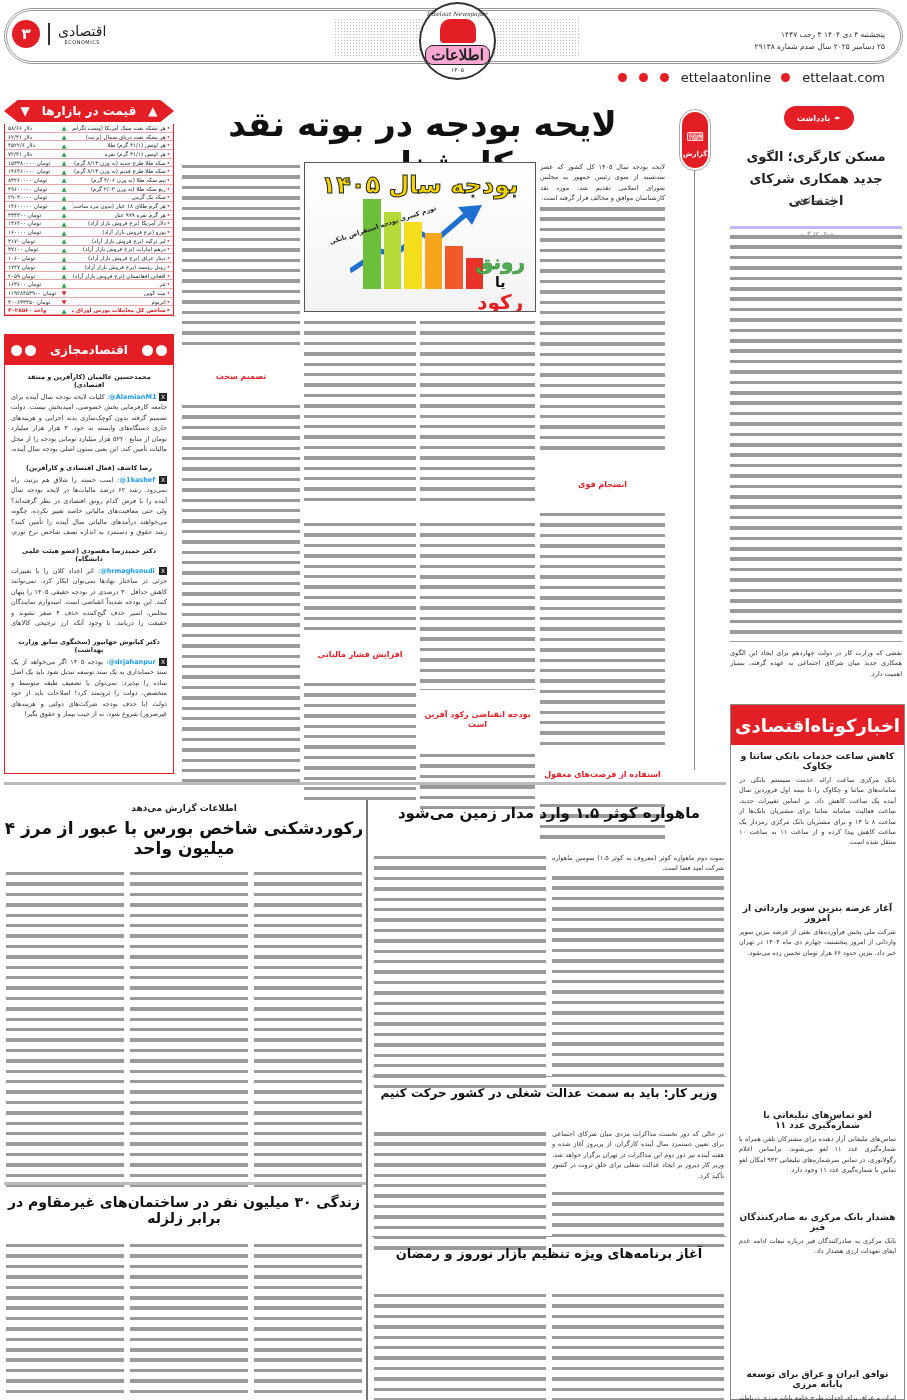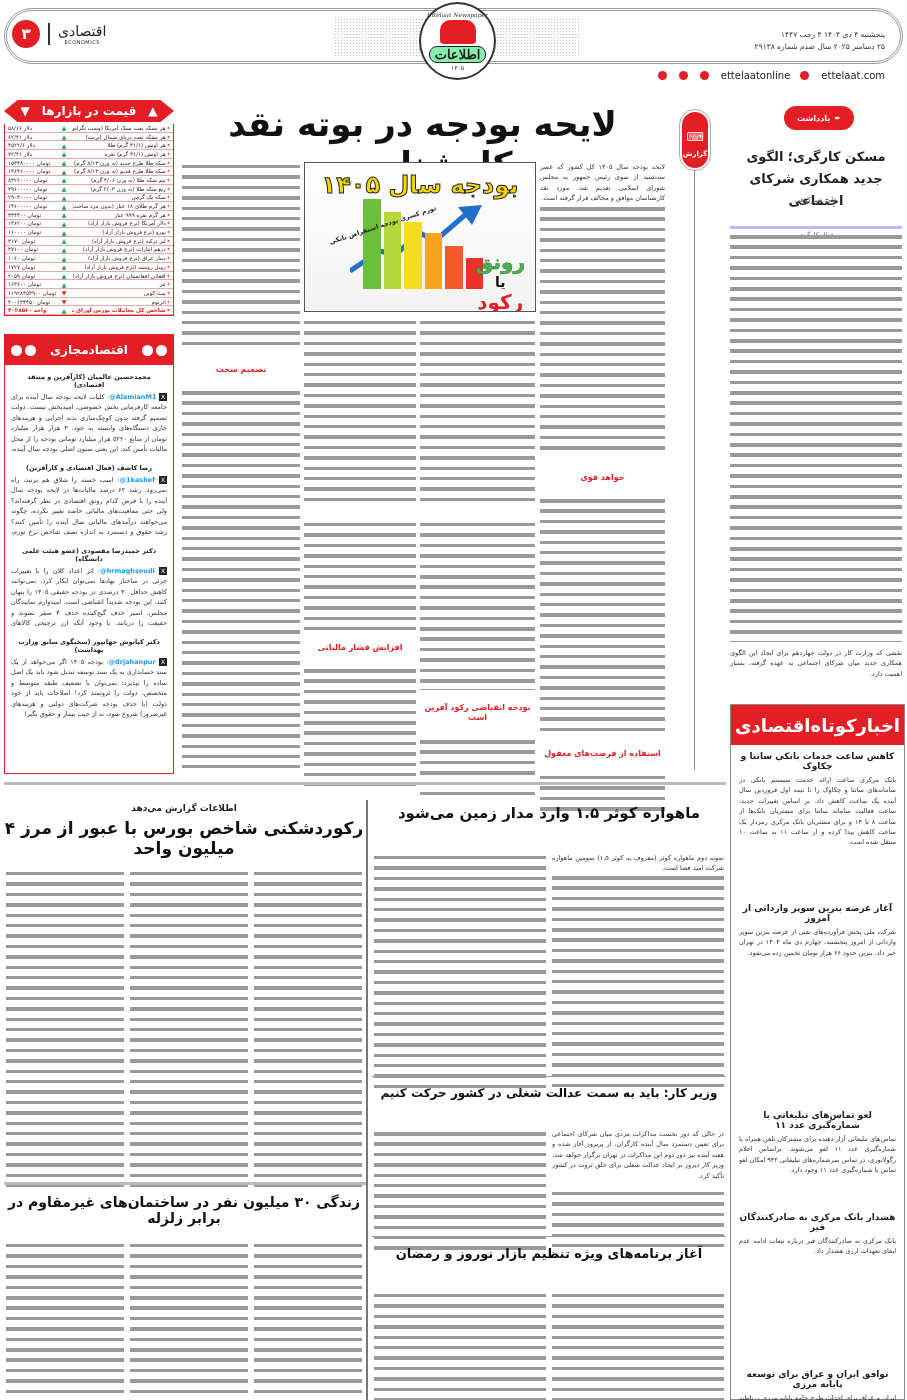--- a/index.html
+++ b/index.html
@@ -8,37 +8,37 @@
 
   
   .masthead { position: absolute; top: 8px; left: 4px; width: 899px; height: 56px; }
   .mast-frame { position: absolute; inset: 0; border: 3px double #999; border-radius: 28px; }
   .mast-dots { position: absolute; top: 10px; left: 330px; width: 245px; height: 38px;
     background-image: radial-gradient(#bbb 0.8px, transparent 0.9px); background-size: 3px 3px; }
   .logo { position: absolute; top: -6px; left: 415px; width: 77px; height: 78px; border-radius: 50%;
     background: #fff; border: 2px solid #333; display: flex; flex-direction: column; align-items: center; justify-content: center; }
   .logo-top { font-size: 6px; font-style: italic; color: #333; font-family: "DejaVu Serif", serif; }
   .logo-fig { width: 36px; height: 24px; background: #e31e24; border-radius: 10px 10px 4px 4px; margin: 2px 0; }
-  .logo-name { font-size: 13px; font-weight: bold; border: 1.5px solid #222; border-radius: 8px; padding: 0 5px; background: #86efac; font-family: "DejaVu Serif", serif; }
+  .logo-name { font-size: 15px; font-weight: bold; border: 1.5px solid #222; border-radius: 8px; padding: 0 5px; background: #f9a8d4; font-family: "DejaVu Serif", serif; }
   .logo-year { font-size: 6px; margin-top: 1px; }
   .date-block { position: absolute; top: 21px; right: 18px; font-size: 7.5px; line-height: 12px; color: #333; text-align: right; }
   .section-tag { position: absolute; top: 12px; left: 8px; display: flex; align-items: center; gap: 8px; direction: ltr; }
   .page-num { width: 28px; height: 28px; border-radius: 50%; background: #e31e24; color: #fff; font-weight: bold;
     font-size: 15px; display: flex; align-items: center; justify-content: center; }
   .sec-bar { width: 2px; height: 22px; border-left: 1px solid #333; border-right: 1px solid #333; }
   .sec-name { display: flex; flex-direction: column; align-items: center; }
   .sec-name .fa { font-size: 14px; font-family: "DejaVu Serif", serif; }
   .sec-name .en { font-size: 5px; letter-spacing: 0.5px; }
-  .web-row { position: absolute; top: 70px; right: 22px; display: flex; gap: 10px; align-items: center; font-size: 10px; direction: ltr; }
+  .web-row { position: absolute; top: 70px; right: 22px; display: flex; gap: 10px; align-items: center; font-size: 13px; direction: ltr; }
   .web-row .dot { width: 9px; height: 9px; border-radius: 50%; background: #e31e24; display: inline-block; margin-right: 2px; vertical-align: middle; }
 
   
   .col-text { font-size: 6.5px; line-height: 10.4px; color: #333; text-align: justify; }
   .lines { background-image: repeating-linear-gradient(to bottom, transparent 0 3px, #9a9a9a 3px 6.5px, transparent 6.5px 10.4px); }
-  .red-sub { color: #e31e24; font-weight: bold; font-size: 8px; text-align: center; margin: 13px 0; }
+  .red-sub { color: #e31e24; font-weight: bold; font-size: 8px; text-align: center; margin: 20px 0; }
 
   
   .prices { position: absolute; top: 100px; left: 4px; width: 170px; }
   .prices-head { height: 22px; background: #e31e24; color: #fff; font-weight: bold; font-size: 12px;
     display: flex; align-items: center; justify-content: center; gap: 12px; clip-path: polygon(8% 0, 92% 0, 100% 50%, 92% 100%, 8% 100%, 0 50%); }
   .prices-table { border: 1.5px solid #e31e24; border-top: none; margin-top: 2px; }
   .price-row { display: flex; align-items: center; height: 8.7px; font-size: 5.6px; border-bottom: 0.5px solid #e7a8a8; padding: 0 3px; }
   .price-row .lbl { flex: 1; white-space: nowrap; overflow: hidden; }
   .price-row .lbl::before { content: "•"; color: #e31e24; margin-left: 1px; }
   .price-row .arr { width: 16px; text-align: center; font-size: 6px; }
@@ -318,21 +318,21 @@
   <div class="lines" style="height:250px"></div>
 </div>
 <div class="main-col mc1b lines"></div>
 <div class="main-col mc2 lines"></div>
 <div class="main-col mc3 col-text">
   <div class="lines" style="height:190px"></div>
   <div class="red-sub">تصمیم سخت</div>
   <div class="lines" style="height:380px"></div>
 </div>
 <div class="main-col mc4 col-text">
-  <div class="red-sub">خواهد قوی</div>
+  <div class="red-sub">انسجام قوی</div>
   <div class="lines" style="height:240px"></div>
   <div class="red-sub">استفاده از فرصت‌های مغفول</div>
   <div class="lines" style="height:40px"></div>
 </div>
 <div class="main-col mc5 col-text">
   <div class="lines" style="height:170px"></div>
   <div class="red-sub">بودجه انقباضی رکود آفرین است</div>
   <div class="lines" style="height:60px"></div>
 </div>
 <div class="main-col mc6 col-text">

